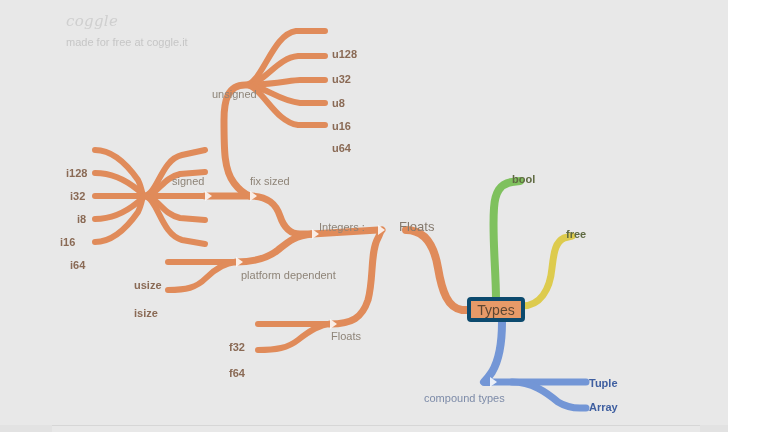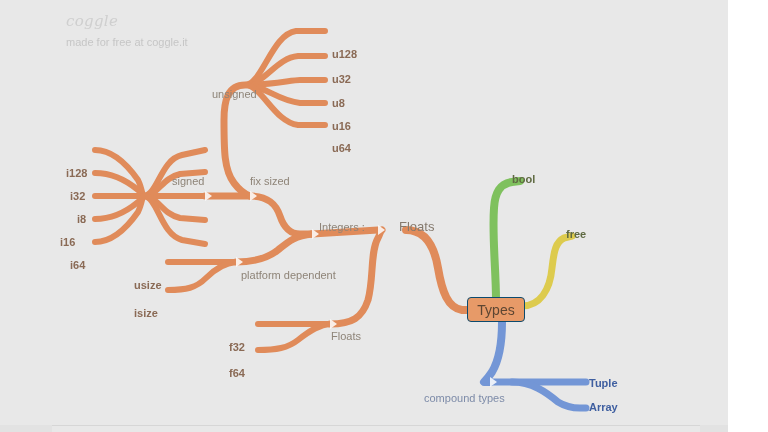--- a/index.html
+++ b/index.html
@@ -70,21 +70,21 @@
     color: #857a6e;
   }
   
   .root-node {
     position: absolute;
     left: 467px;
     top: 297px;
     width: 58px;
     height: 25px;
     background: #e79a68;
-    border: 1px solid #0c4a6e;
+    border: 4px solid #0c4a6e;
     border-radius: 4px;
     box-sizing: border-box;
     display: flex;
     align-items: center;
     justify-content: center;
   }
   .root-node span {
     font-size: 14px;
     color: #5d4632;
   }

